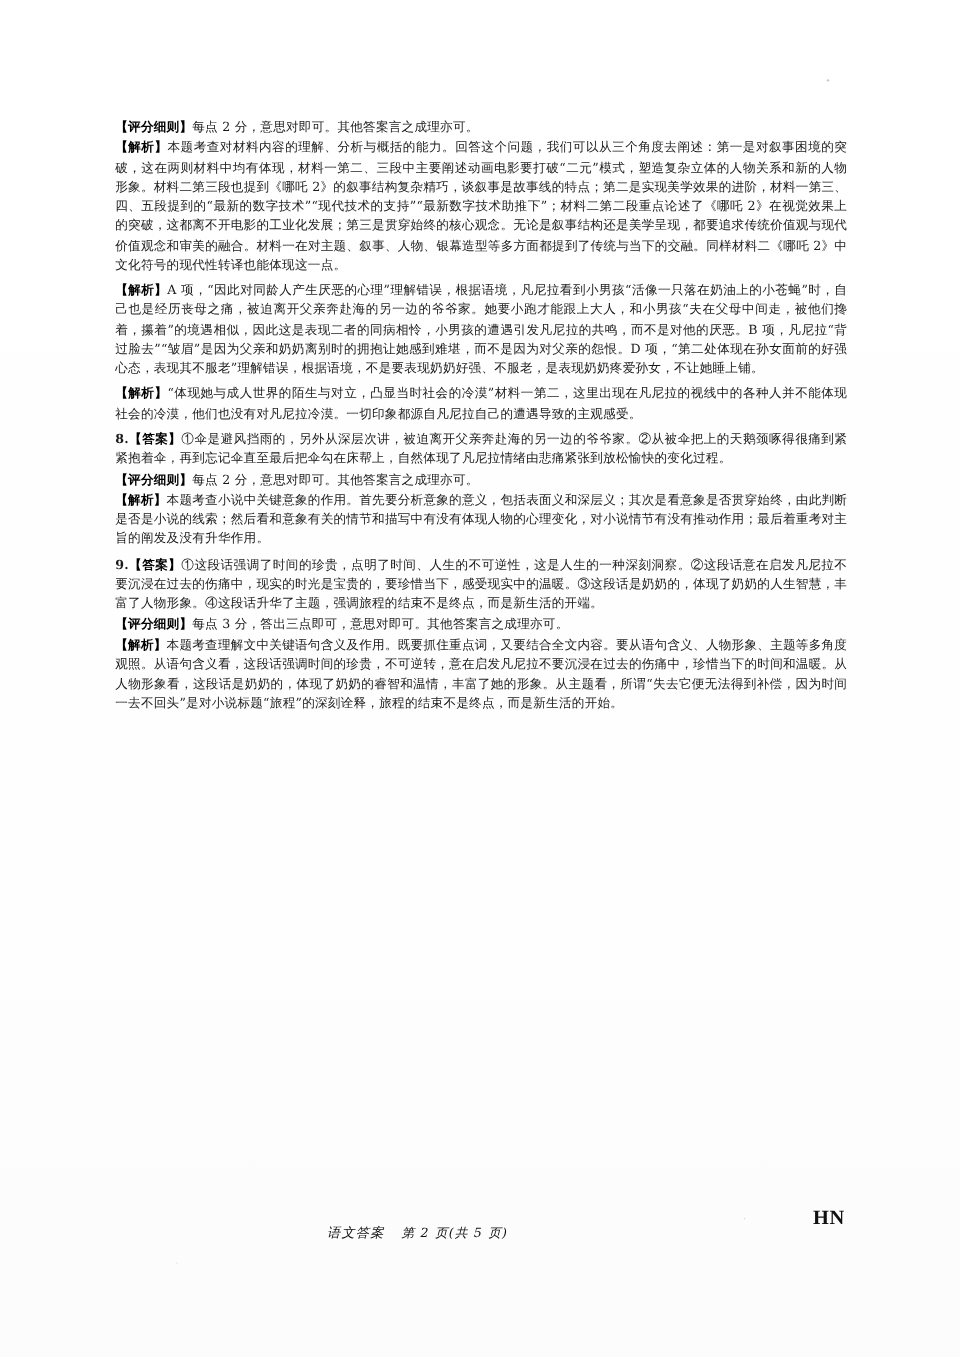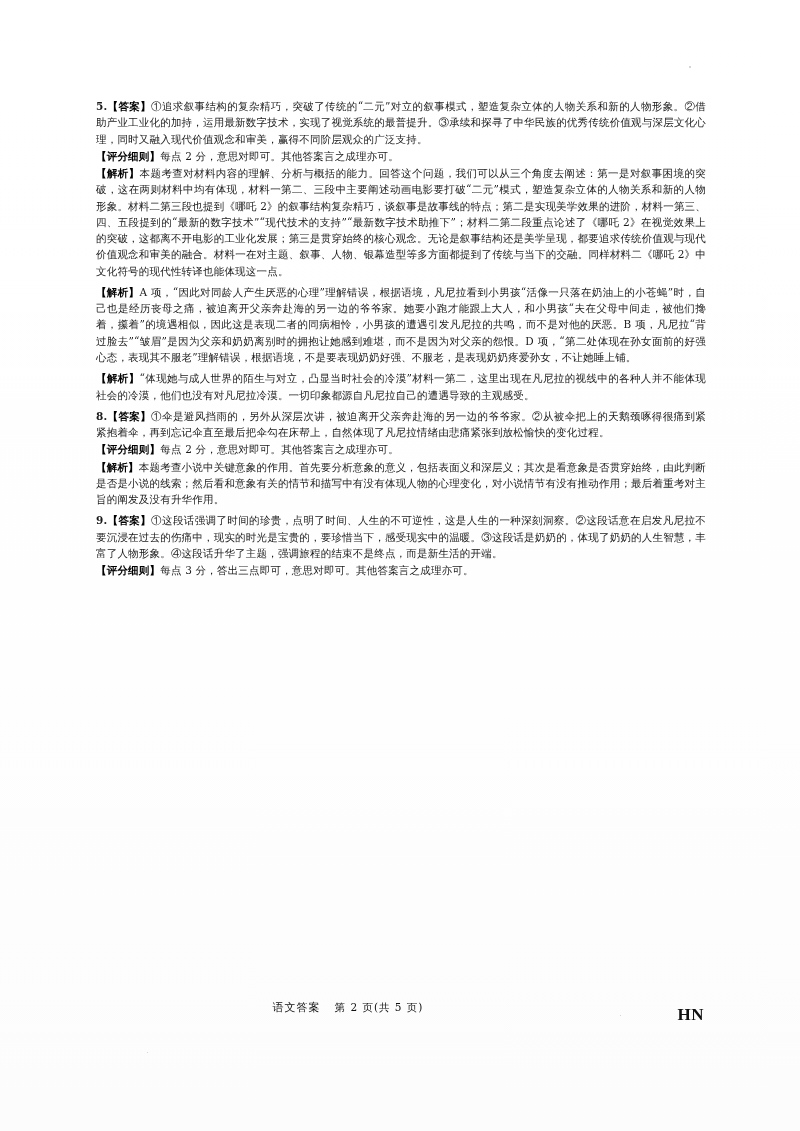--- a/index.html
+++ b/index.html
@@ -54,26 +54,27 @@
     color: #000;
   }
   .num {
     font-weight: bold;
   }
   .gap-sm { height: 3px; }
 
   .footer {
     position: absolute;
     left: 0;
-    bottom: 116px;
+    bottom: 96px;
     width: 696px;
     text-align: center;
     font-size: 11px;
     letter-spacing: 1px;
     color: #111;
+    font-style: italic;
   }
   .footer .pg {
     display: inline-block;
     margin-left: 14px;
     font-size: 10.5px;
   }
   .hn {
     position: absolute;
     right: 96px;
     bottom: 106px;
@@ -99,21 +100,20 @@
 
 <div class="page">
   <div class="sheet"></div>
   <div class="speck s1"></div>
   <div class="speck s2"></div>
   <div class="speck s3"></div>
 
   <div class="content">
 
     <div class="blk">
-      <div class="para"><span class="num">5.</span><span class="lbl">【答案】</span><span>①追求叙事结构的复杂精巧，突破了传统的“二元”对立的叙事模式，塑造复杂立体的人物关系和新的人物形象。②借助产业工业化的加持，运用最新数字技术，实现了视觉系统的最普提升。③承续和探寻了中华民族的优秀传统价值观与深层文化心理，同时又融入现代价值观念和审美，赢得不同阶层观众的广泛支持。</span></div>
       <div class="para"><span class="lbl">【评分细则】</span><span>每点 2 分，意思对即可。其他答案言之成理亦可。</span></div>
       <div class="para"><span class="lbl">【解析】</span><span>本题考查对材料内容的理解、分析与概括的能力。回答这个问题，我们可以从三个角度去阐述：第一是对叙事困境的突破，这在两则材料中均有体现，材料一第二、三段中主要阐述动画电影要打破“二元”模式，塑造复杂立体的人物关系和新的人物形象。材料二第三段也提到《哪吒 2》的叙事结构复杂精巧，谈叙事是故事线的特点；第二是实现美学效果的进阶，材料一第三、四、五段提到的“最新的数字技术”“现代技术的支持”“最新数字技术助推下”；材料二第二段重点论述了《哪吒 2》在视觉效果上的突破，这都离不开电影的工业化发展；第三是贯穿始终的核心观念。无论是叙事结构还是美学呈现，都要追求传统价值观与现代价值观念和审美的融合。材料一在对主题、叙事、人物、银幕造型等多方面都提到了传统与当下的交融。同样材料二《哪吒 2》中文化符号的现代性转译也能体现这一点。</span></div>
     </div>
     <div class="gap-sm"></div>
 
     <div class="blk">
       <div class="para"><span class="lbl">【解析】</span><span>A 项，“因此对同龄人产生厌恶的心理”理解错误，根据语境，凡尼拉看到小男孩“活像一只落在奶油上的小苍蝇”时，自己也是经历丧母之痛，被迫离开父亲奔赴海的另一边的爷爷家。她要小跑才能跟上大人，和小男孩“夫在父母中间走，被他们搀着，攥着”的境遇相似，因此这是表现二者的同病相怜，小男孩的遭遇引发凡尼拉的共鸣，而不是对他的厌恶。B 项，凡尼拉“背过脸去”“皱眉”是因为父亲和奶奶离别时的拥抱让她感到难堪，而不是因为对父亲的怨恨。D 项，“第二处体现在孙女面前的好强心态，表现其不服老”理解错误，根据语境，不是要表现奶奶好强、不服老，是表现奶奶疼爱孙女，不让她睡上铺。</span></div>
     </div>
     <div class="gap-sm"></div>
 
@@ -125,20 +125,21 @@
     <div class="blk">
       <div class="para"><span class="num">8.</span><span class="lbl">【答案】</span><span>①伞是避风挡雨的，另外从深层次讲，被迫离开父亲奔赴海的另一边的爷爷家。②从被伞把上的天鹅颈啄得很痛到紧紧抱着伞，再到忘记伞直至最后把伞勾在床帮上，自然体现了凡尼拉情绪由悲痛紧张到放松愉快的变化过程。</span></div>
       <div class="para"><span class="lbl">【评分细则】</span><span>每点 2 分，意思对即可。其他答案言之成理亦可。</span></div>
       <div class="para"><span class="lbl">【解析】</span><span>本题考查小说中关键意象的作用。首先要分析意象的意义，包括表面义和深层义；其次是看意象是否贯穿始终，由此判断是否是小说的线索；然后看和意象有关的情节和描写中有没有体现人物的心理变化，对小说情节有没有推动作用；最后着重考对主旨的阐发及没有升华作用。</span></div>
     </div>
     <div class="gap-sm"></div>
 
     <div class="blk">
       <div class="para"><span class="num">9.</span><span class="lbl">【答案】</span><span>①这段话强调了时间的珍贵，点明了时间、人生的不可逆性，这是人生的一种深刻洞察。②这段话意在启发凡尼拉不要沉浸在过去的伤痛中，现实的时光是宝贵的，要珍惜当下，感受现实中的温暖。③这段话是奶奶的，体现了奶奶的人生智慧，丰富了人物形象。④这段话升华了主题，强调旅程的结束不是终点，而是新生活的开端。</span></div>
       <div class="para"><span class="lbl">【评分细则】</span><span>每点 3 分，答出三点即可，意思对即可。其他答案言之成理亦可。</span></div>
+      <div class="para"><span class="lbl">【解析】</span><span>本题考查理解文中关键语句含义及作用。既要抓住重点词，又要结合全文内容。要从语句含义、人物形象、主题等多角度观照。从语句含义看，这段话强调时间的珍贵，不可逆转，意在启发凡尼拉不要沉浸在过去的伤痛中，珍惜当下的时间和温暖。从人物形象看，这段话是奶奶的，体现了奶奶的睿智和温情，丰富了她的形象。从主题看，所谓“失去它便无法得到补偿，因为时间一去不回头”是对小说标题“旅程”的深刻诠释，旅程的结束不是终点，而是新生活的开始。</span></div>
     </div>
 
   </div>
 
   <div class="footer">
     <span>语文答案</span><span class="pg">第 2 页(共 5 页)</span>
   </div>
   <div class="hn">HN</div>
 </div>
 

